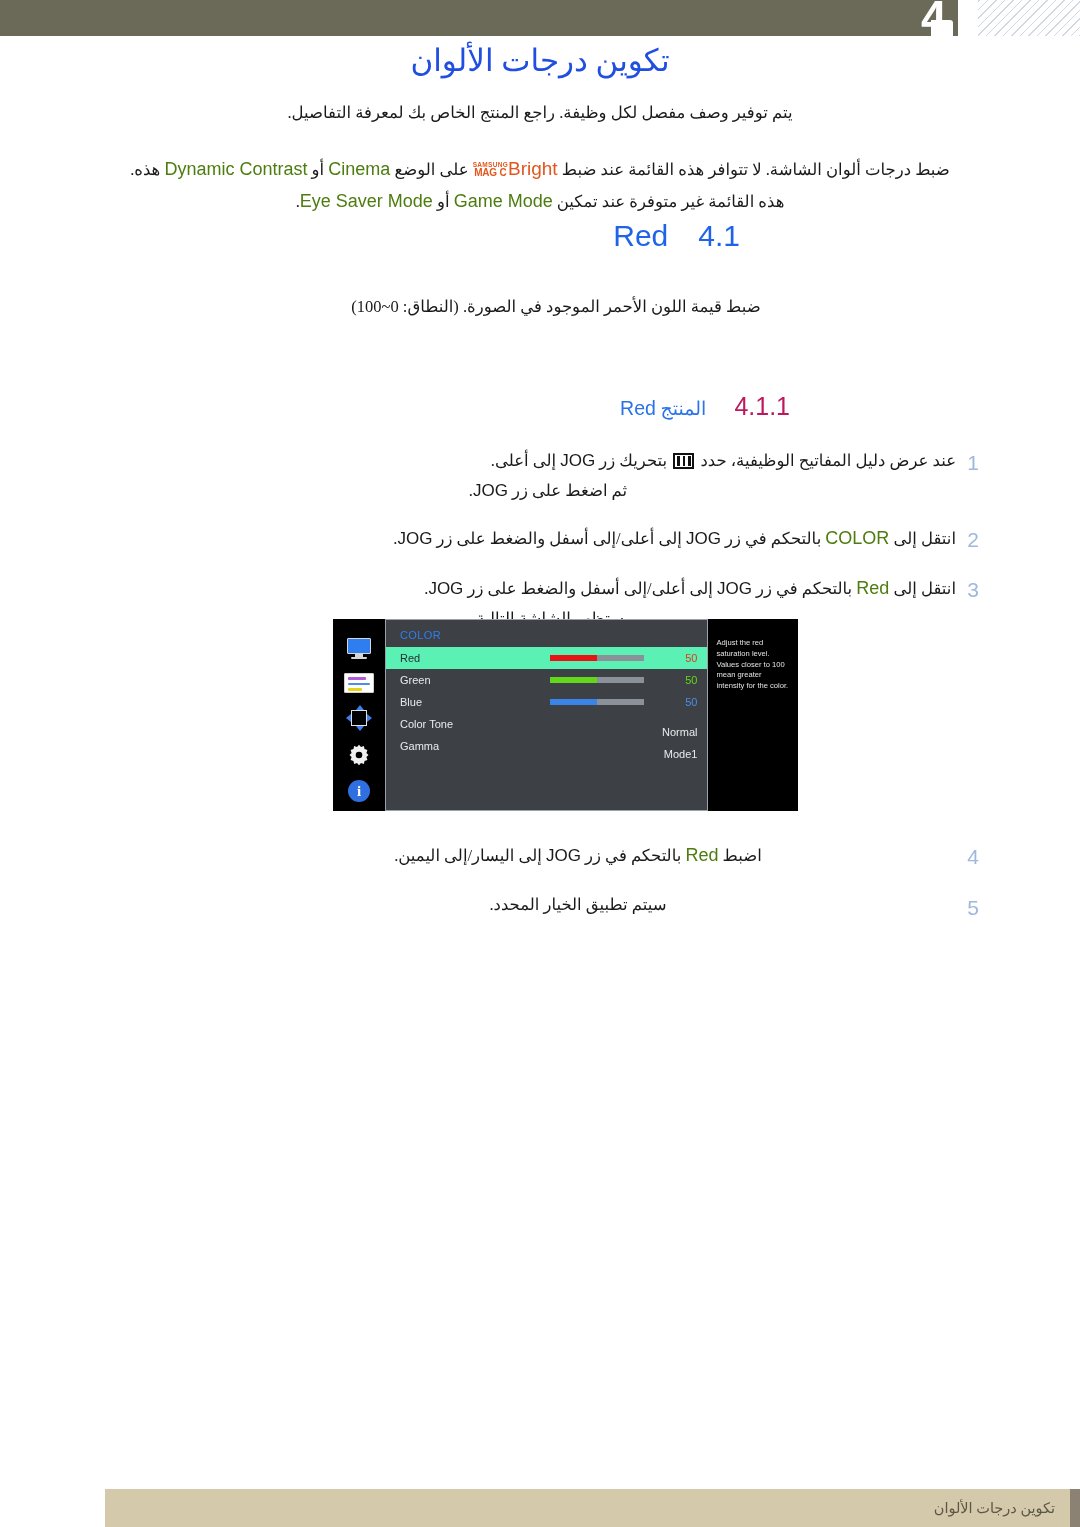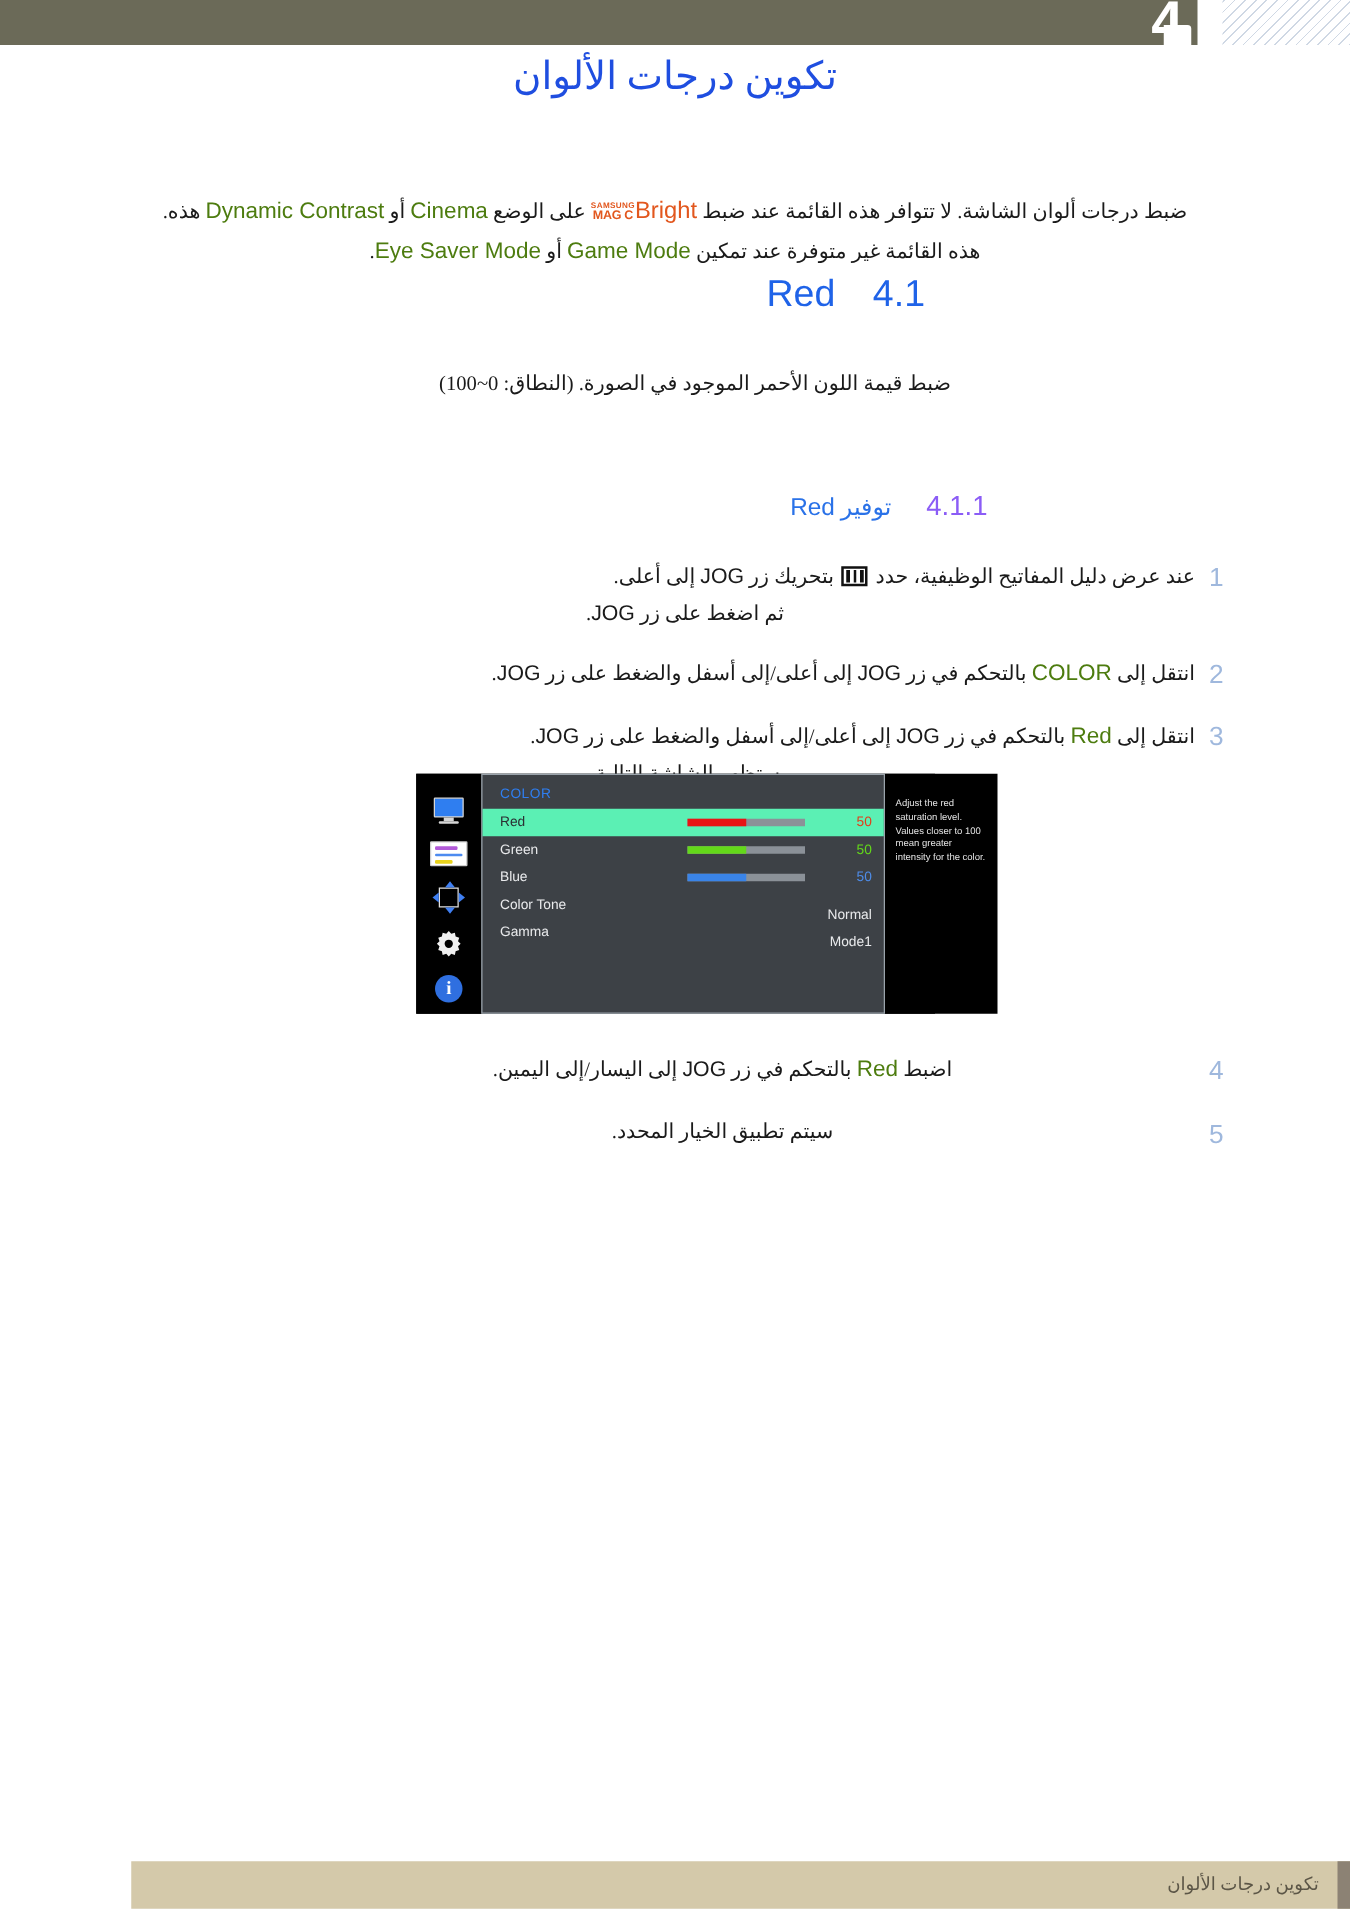--- a/index.html
+++ b/index.html
@@ -178,22 +178,22 @@
     width: 900px;
     direction: rtl;
     display: flex;
     justify-content: flex-start;
     align-items: baseline;
     padding-right: 200px;
     box-sizing: border-box;
   }
   .h3-num {
     font-family: "Liberation Sans", sans-serif;
-    font-size: 22px;
-    color: #8b5cf6;
+    font-size: 25px;
+    color: #be185d;
     margin-left: 28px;
     direction: ltr;
   }
   .h3-label {
     font-size: 19px;
     color: #2a72e8;
     direction: rtl;
   }
   .h3-label .lat {
     font-family: "Liberation Sans", sans-serif;
@@ -463,36 +463,37 @@
 <div class="page">
 
   <div class="header-band"></div>
   <div class="header-notch"></div>
   <div class="header-notch-2"></div>
   <div class="header-hatch"></div>
   <div class="chapter-number">4</div>
 
   <div class="page-title">تكوين درجات الألوان</div>
 
+  <div class="intro-line">يتم توفير وصف مفصل لكل وظيفة. راجع المنتج الخاص بك لمعرفة التفاصيل.</div>
 
   <div class="note-block">
     <div><span>ضبط درجات ألوان الشاشة. لا تتوافر هذه القائمة عند ضبط </span><span class="magic-lockup"><span class="mb-stack"><span class="mb-samsung">SAMSUNG</span><span class="mb-magic">MAG C</span></span><span class="mb-bright">Bright</span></span><span> على الوضع </span><span class="orange latin">Cinema</span><span> أو </span><span class="orange latin">Dynamic Contrast</span><span> هذه.</span></div>
     <div><span>هذه القائمة غير متوفرة عند تمكين </span><span class="orange latin">Game Mode</span><span> أو </span><span class="orange latin">Eye Saver Mode</span><span>.</span></div>
   </div>
 
   <div class="h2-row" style="top:219px;">
     <span class="h2-num">4.1</span>
     <span class="h2-label">Red</span>
   </div>
 
   <div class="body-par" style="top:292px;">ضبط قيمة اللون الأحمر الموجود في الصورة. (النطاق: 0~100)</div>
 
   <div class="h3-row" style="top:392px;">
     <span class="h3-num">4.1.1</span>
-    <span class="h3-label"><span>توفير</span>&nbsp;<span class="lat">Red</span></span>
+    <span class="h3-label"><span>المنتج</span>&nbsp;<span class="lat">Red</span></span>
   </div>
 
   <div class="steps" style="top:446px;">
 
     <div class="step">
       <div class="step-num">1</div>
       <div class="step-text">
         <span>عند عرض دليل المفاتيح الوظيفية، حدد </span><span class="bars-glyph"><i></i><i></i><i></i></span><span> بتحريك زر </span><span class="jogw">JOG</span><span> إلى أعلى.</span>
         <span class="sub"><span>ثم اضغط على زر </span><span class="jogw">JOG</span><span>.</span></span>
       </div>

